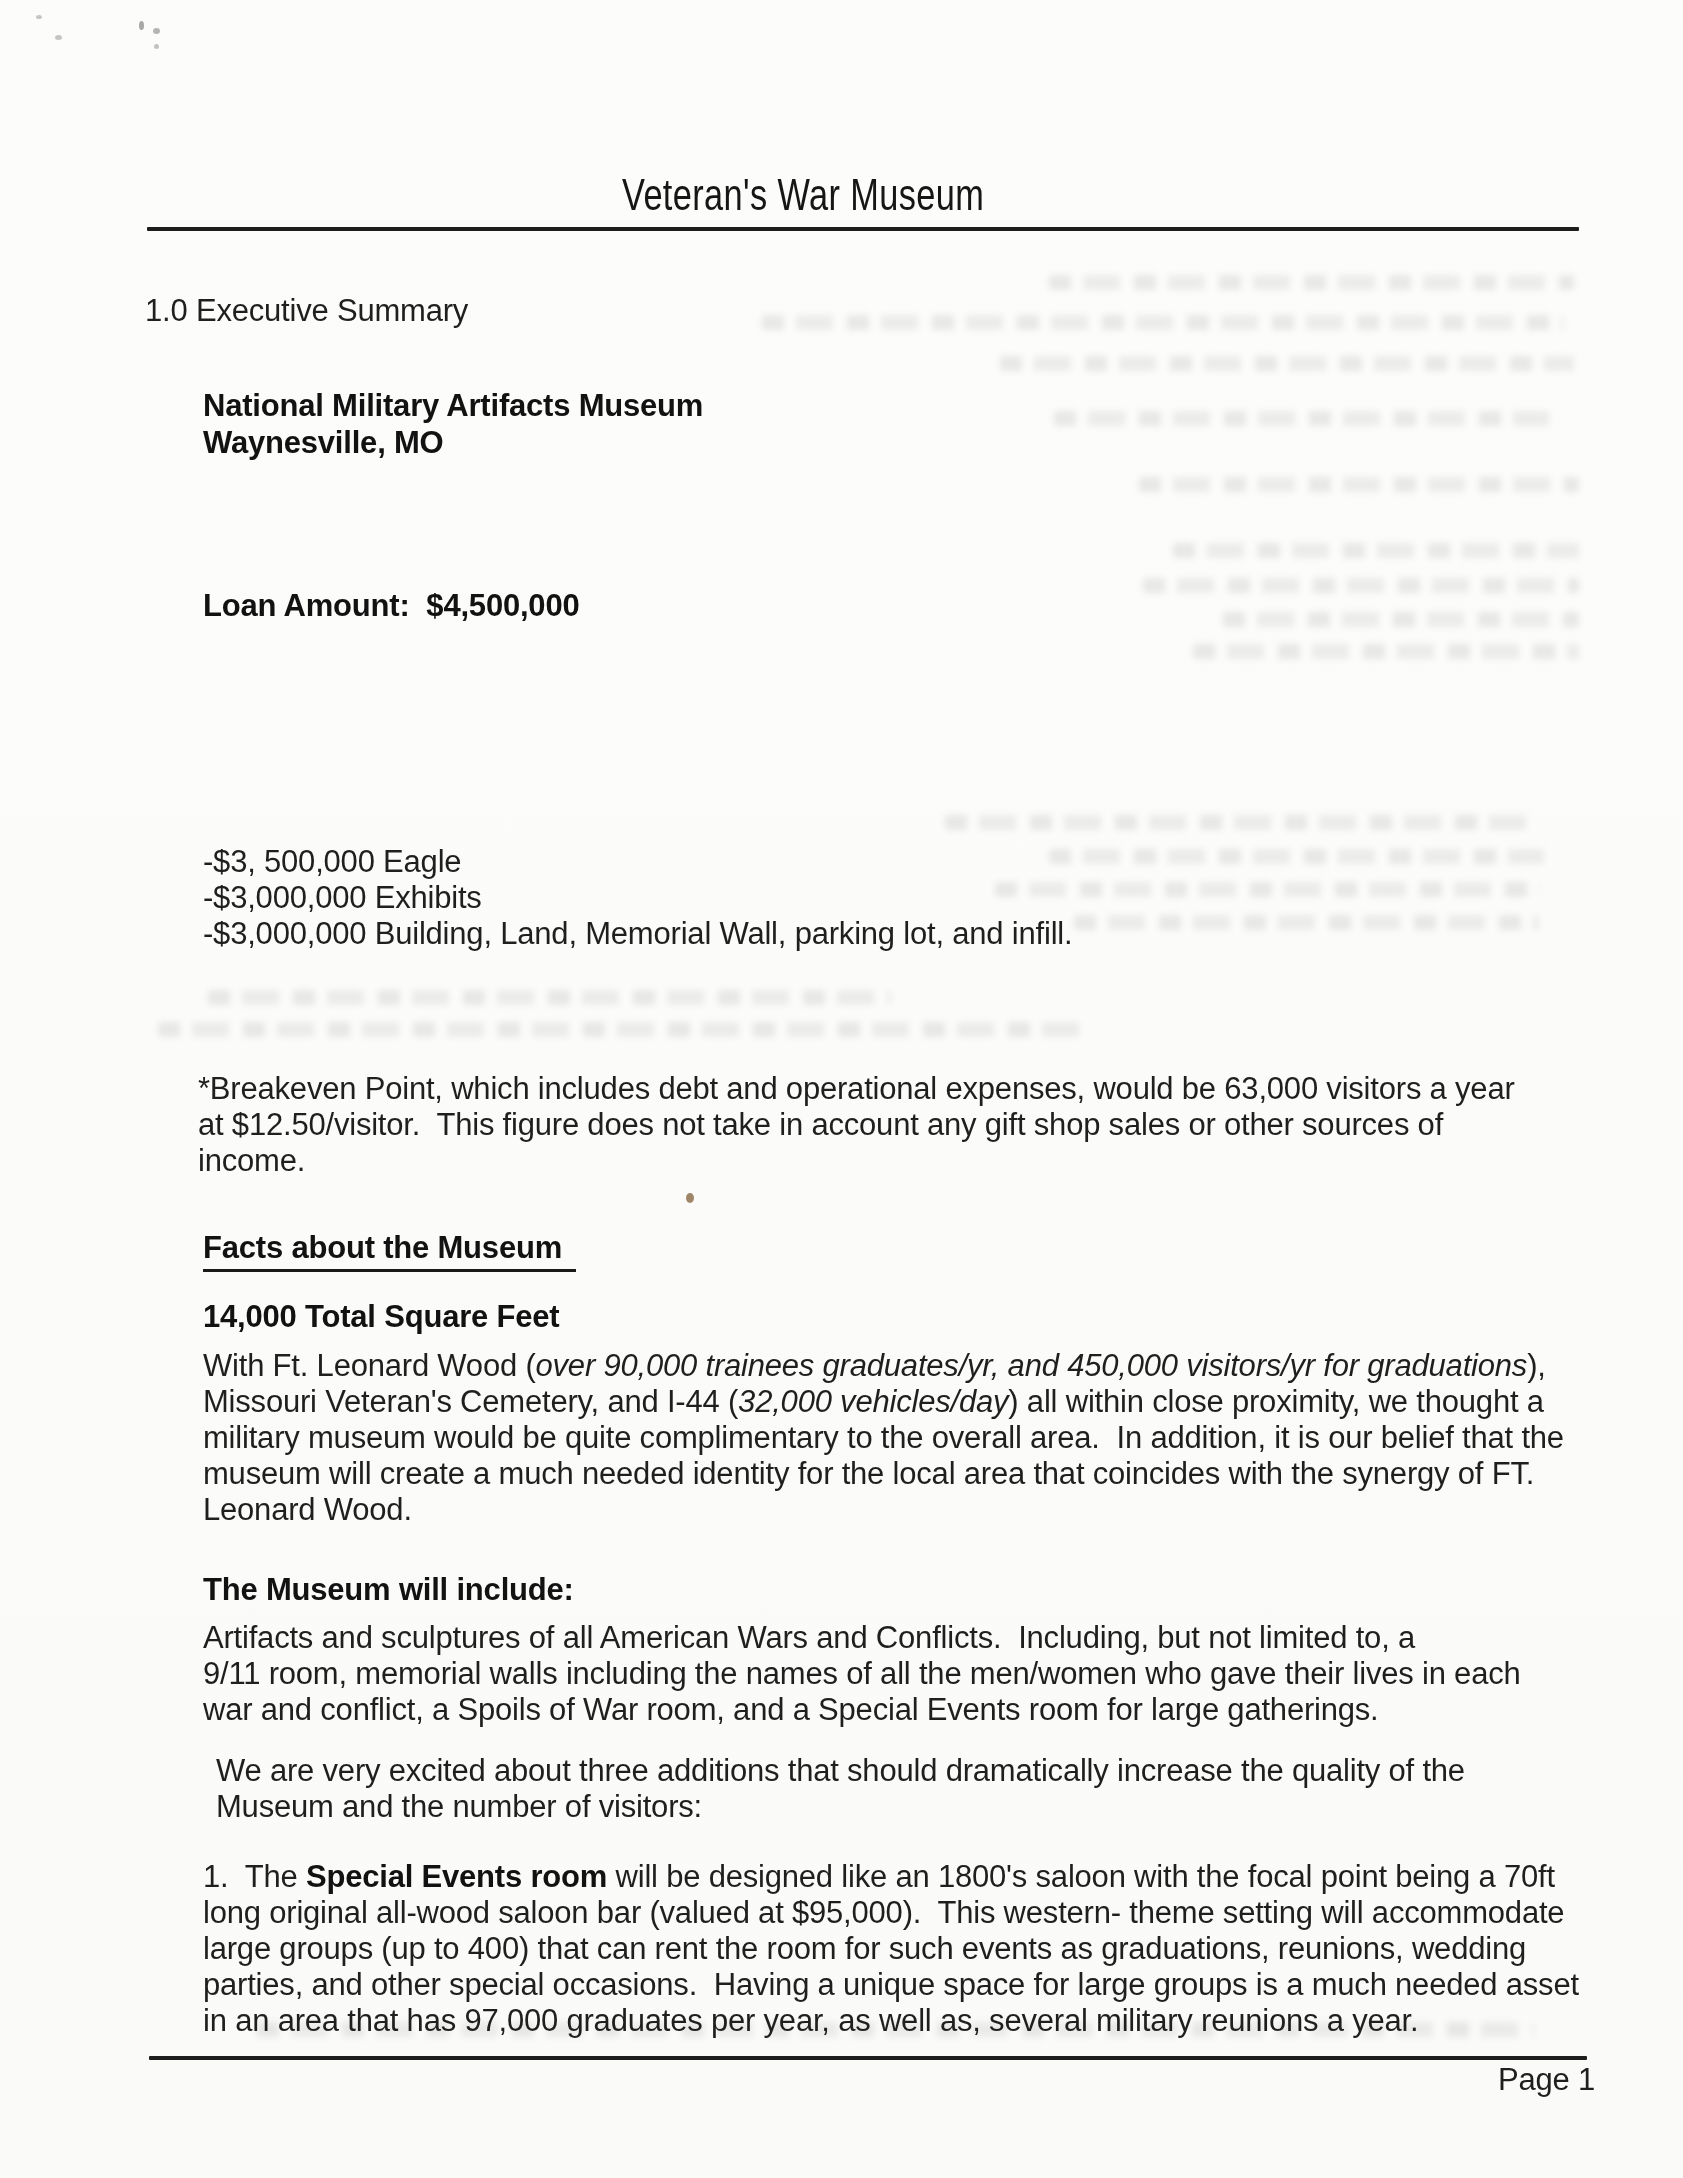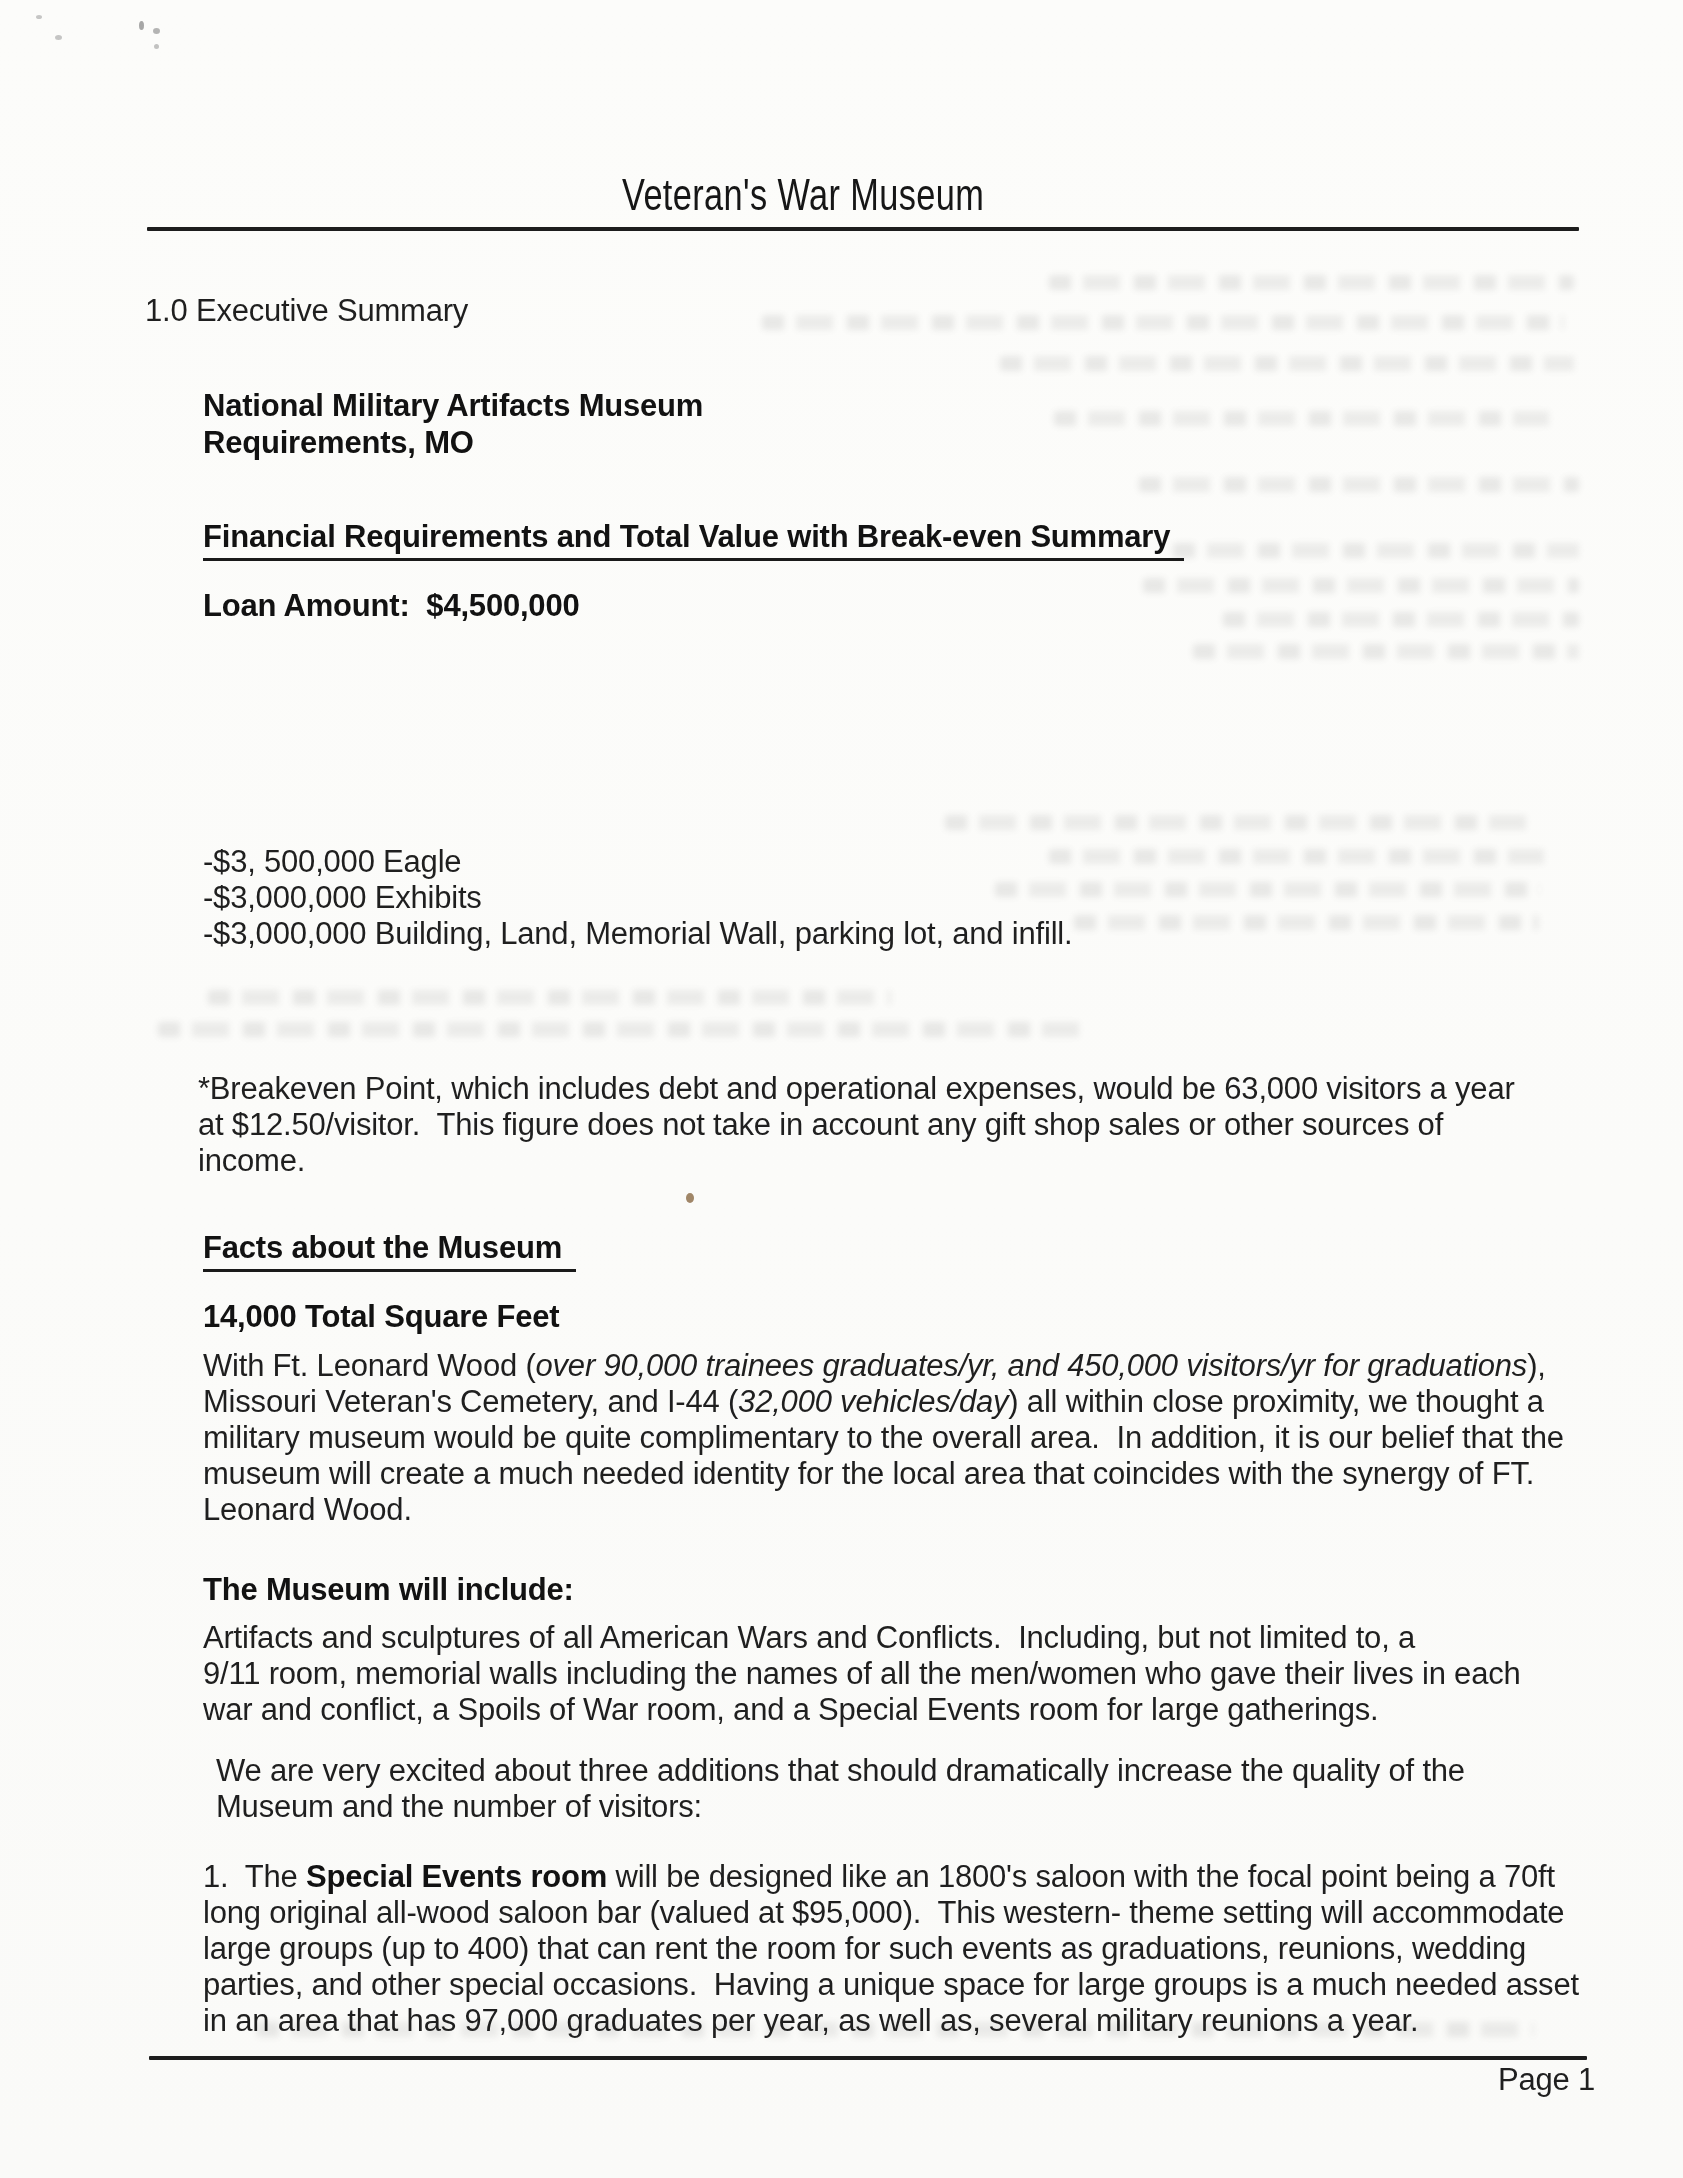--- a/index.html
+++ b/index.html
@@ -60,23 +60,22 @@
   <div class="ghost" style="left:1074px;top:915px;width:465px;"></div>
   <div class="ghost" style="left:208px;top:990px;width:683px;"></div>
   <div class="ghost" style="left:158px;top:1022px;width:931px;"></div>
   <div class="ghost" style="left:257px;top:2022px;width:1277px;"></div>
 
   <div class="t title" style="left:622px;top:170px;">Veteran's War Museum</div>
   <div class="rule" style="left:147px;top:227px;width:1432px;"></div>
 
   <div class="t body" style="left:145px;top:293px;">1.0 Executive Summary</div>
   <div class="t body b" style="left:203px;top:372px;">National Military Artifacts Museum</div>
-  <div class="t body b" style="left:203px;top:409px;">Requirements, MO</div>
+  <div class="t body b" style="left:203px;top:409px;">Waynesville, MO</div>
 
-  <div class="t body b u" style="left:203px;top:503px;">Financial Requirements and Total Value with Break-even Summary</div>
   <div class="t body b" style="left:203px;top:572px;">Loan Amount:  $4,500,000</div>
   <div class="t body" style="left:203px;top:844px;">-$3, 500,000 Eagle
 -$3,000,000 Exhibits
 -$3,000,000 Building, Land, Memorial Wall, parking lot, and infill.</div>
   <div class="t body" style="left:198px;top:1040px;width:1416px;margin-top:31px;">*Breakeven Point, which includes debt and operational expenses, would be 63,000 visitors a year
 at $12.50/visitor.  This figure does not take in account any gift shop sales or other sources of
 income.</div>
 
   <div class="t body b u" style="left:203px;top:1214px;">Facts about the Museum</div>
   <div class="t body b" style="left:203px;top:1283px;">14,000 Total Square Feet</div>

